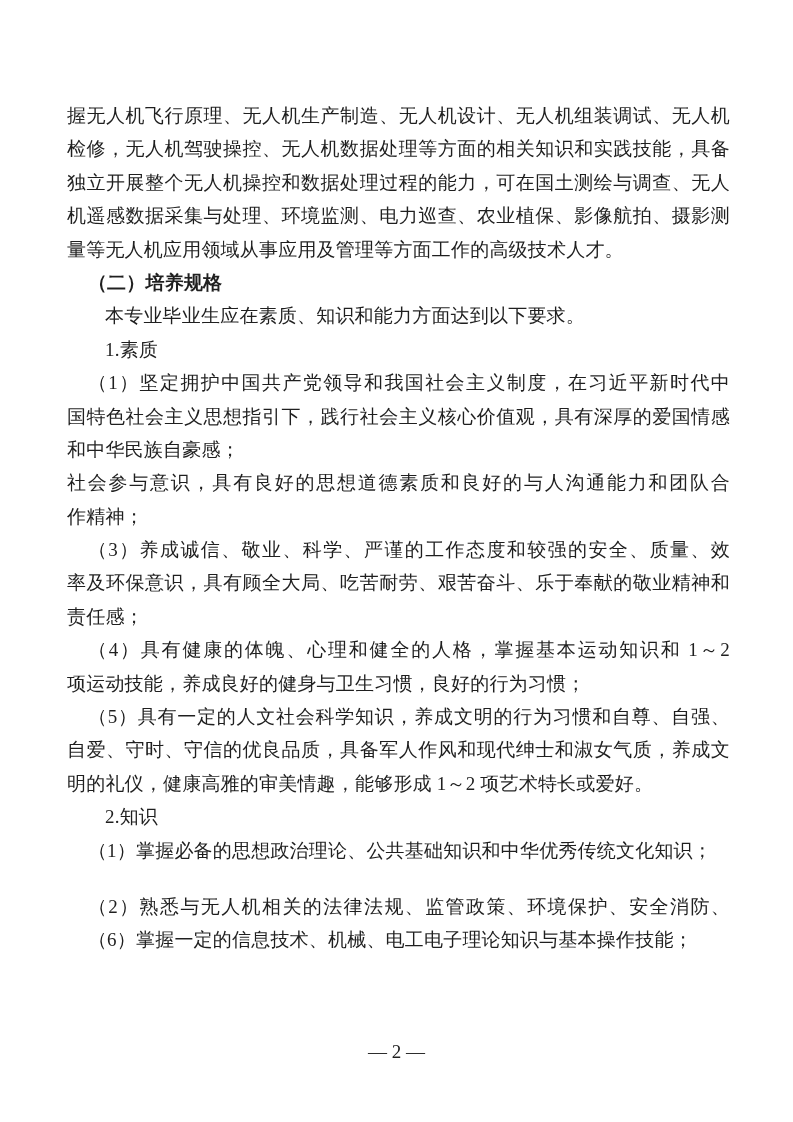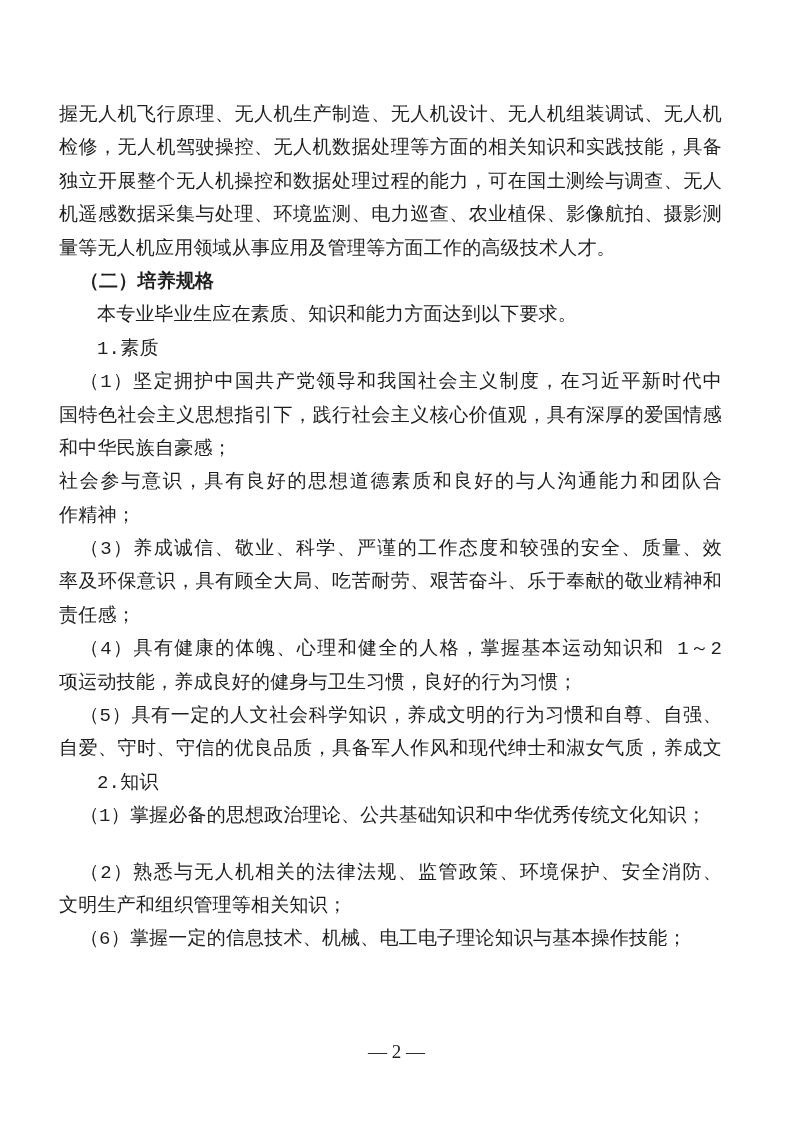--- a/index.html
+++ b/index.html
@@ -11,24 +11,23 @@
     position: relative;
     width: 793px;
     height: 1122px;
     background: #ffffff;
     overflow: hidden;
     font-family: "Liberation Serif", "DejaVu Serif", serif;
     color: #1f1f1f;
   }
   .doc {
     position: absolute;
-    left: 59px;
+    left: 67px;
     top: 99px;
     width: 663px;
-    font-family: Liberation Mono, monospace;
   }
   .line {
     height: 33.4px;
     line-height: 33.4px;
     font-size: 19px;
     letter-spacing: 0.2px;
     color: #1f1f1f;
     overflow: visible;
   }
   .line.fill {
@@ -68,20 +67,20 @@
       <div class="line" style="text-indent: 0em;">和中华民族自豪感；</div>
       <div class="line fill" style="text-indent: 0em;">社会参与意识，具有良好的思想道德素质和良好的与人沟通能力和团队合</div>
       <div class="line" style="text-indent: 0em;">作精神；</div>
       <div class="line fill" style="text-indent: 1.1em;">（3）养成诚信、敬业、科学、严谨的工作态度和较强的安全、质量、效</div>
       <div class="line fill" style="text-indent: 0em;">率及环保意识，具有顾全大局、吃苦耐劳、艰苦奋斗、乐于奉献的敬业精神和</div>
       <div class="line" style="text-indent: 0em;">责任感；</div>
       <div class="line fill" style="text-indent: 1.1em;">（4）具有健康的体魄、心理和健全的人格，掌握基本运动知识和 1～2</div>
       <div class="line" style="text-indent: 0em;">项运动技能，养成良好的健身与卫生习惯，良好的行为习惯；</div>
       <div class="line fill" style="text-indent: 1.1em;">（5）具有一定的人文社会科学知识，养成文明的行为习惯和自尊、自强、</div>
       <div class="line fill" style="text-indent: 0em;">自爱、守时、守信的优良品质，具备军人作风和现代绅士和淑女气质，养成文</div>
+      <div class="line" style="text-indent: 0em;">明的礼仪，健康高雅的审美情趣，能够形成 1～2 项艺术特长或爱好。</div>
       <div class="line" style="text-indent: 2em;">2.知识</div>
       <div class="line" style="text-indent: 1.1em;">（1）掌握必备的思想政治理论、公共基础知识和中华优秀传统文化知识；</div>
       <div class="line fill" style="text-indent: 1.1em; margin-top: 23px;">（2）熟悉与无人机相关的法律法规、监管政策、环境保护、安全消防、</div>
-      <div class="line" style="text-indent: 0em;">文明生产和组织管理等相关知识；</div>
       <div class="line" style="text-indent: 1.1em;">（6）掌握一定的信息技术、机械、电工电子理论知识与基本操作技能；</div>
     </div>
   <div class="footer">— 2 —</div>
 </div>
 
 </body></html>

